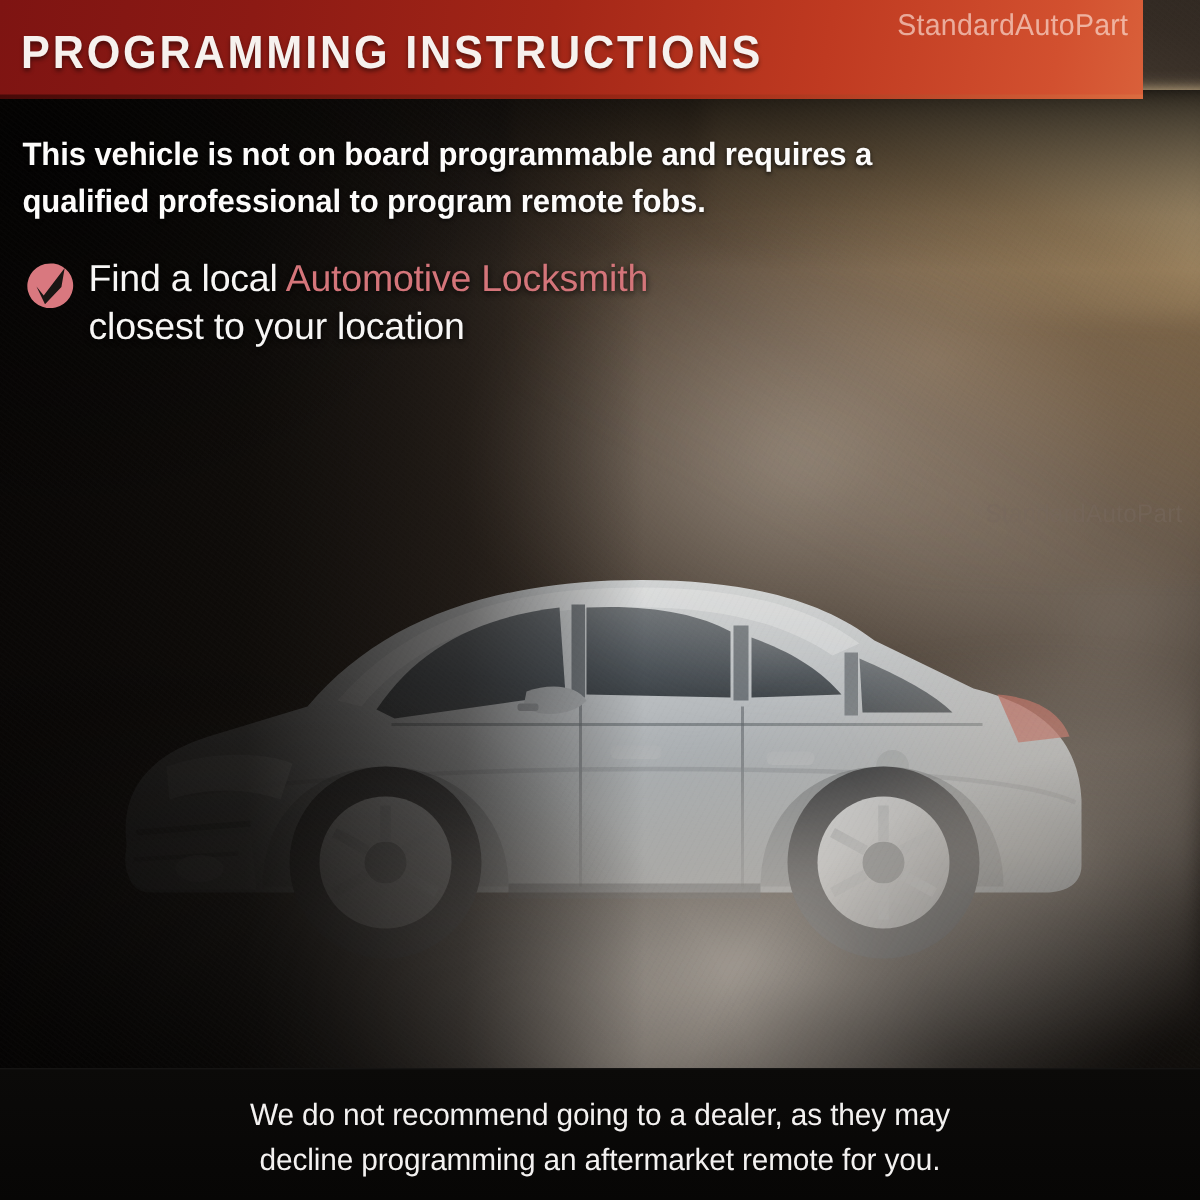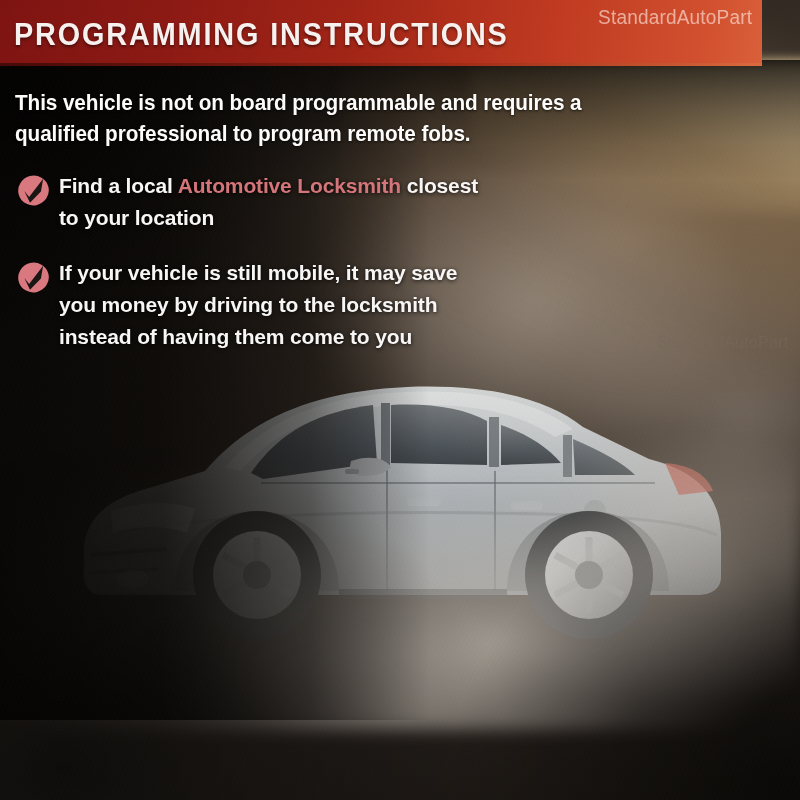--- a/index.html
+++ b/index.html
@@ -134,21 +134,21 @@
   .bullet{ position:relative; padding-left:43px; margin-bottom:23px; }
 
   .check-icon{
     position:absolute; left:0; top:3px;
     width:35px; height:35px;
   }
   .check-icon svg{ width:100%; height:100%; display:block; }
 
   .bullet-text{
     font-family:"Liberation Sans", sans-serif;
-    font-size:21px; font-weight:700; line-height:32px;
+    font-size:25px; font-weight:400; line-height:32px;
     color:#f7f6f5; letter-spacing:-.15px;
     text-shadow:0 1px 4px rgba(0,0,0,.85);
   }
   .hl{ color:#d4757a; }
 
   .brand-mid{
     position:absolute; right:12px; top:267px;
     font-family:"Liberation Sans", sans-serif;
     font-size:17px; letter-spacing:.2px;
     color:rgba(118,104,92,.55);
@@ -311,30 +311,27 @@
       <div class="bullet">
         <span class="check-icon">
           <svg viewBox="0 0 40 40" aria-hidden="true">
             <ellipse cx="20" cy="20" rx="17.5" ry="17" fill="#d9787f" transform="rotate(-14 20 20)"></ellipse>
             <path d="M9.5,20.5 L15,27.5 L31,6.5 L28.5,21 L16,34 Z" fill="#1a1614"></path>
           </svg>
         </span>
         <span class="bullet-text"><span>Find a local </span><span class="hl">Automotive Locksmith</span><span> closest to your location</span></span>
       </div>
 
-      <div class="bullet">
-        <span class="check-icon">
-          <svg viewBox="0 0 40 40" aria-hidden="true">
-            <ellipse cx="20" cy="20" rx="17.5" ry="17" fill="#d9787f" transform="rotate(-14 20 20)"></ellipse>
-            <path d="M9.5,20.5 L15,27.5 L31,6.5 L28.5,21 L16,34 Z" fill="#1a1614"></path>
-          </svg>
-        </span>
-        <span class="bullet-text">If your vehicle is still mobile, it may save you money by driving to the locksmith instead of having them come to you</span>
-      </div>
 
 
     </div>
 
     <div class="brand-mid">StandardAutoPart</div>
   </div>
 
+  <div class="footer">
+    <div class="footer-text">
+      <span>We do not recommend going to a dealer, as they may</span>
+      <span>decline programming an aftermarket remote for you.</span>
+    </div>
+  </div>
 
 </div>
 
 </body></html>

